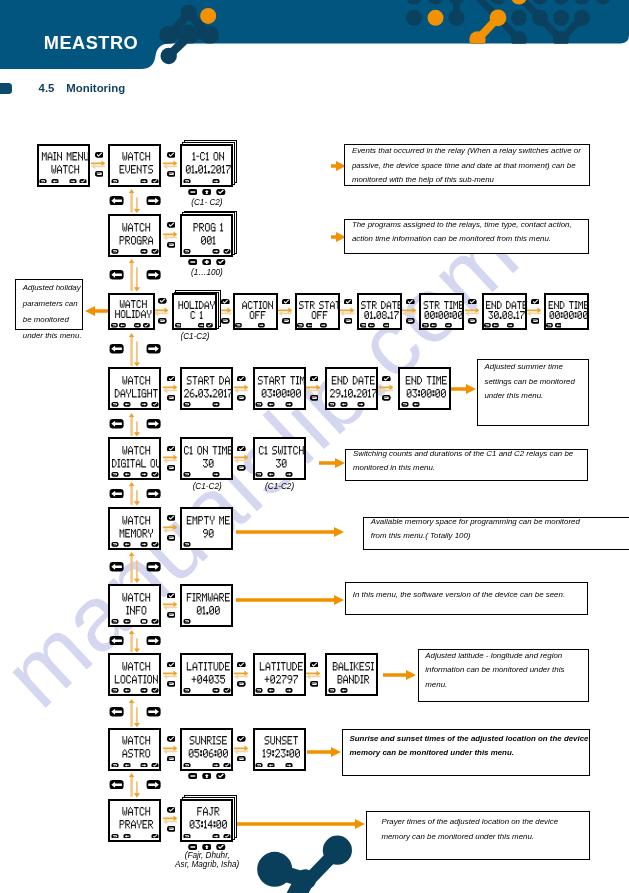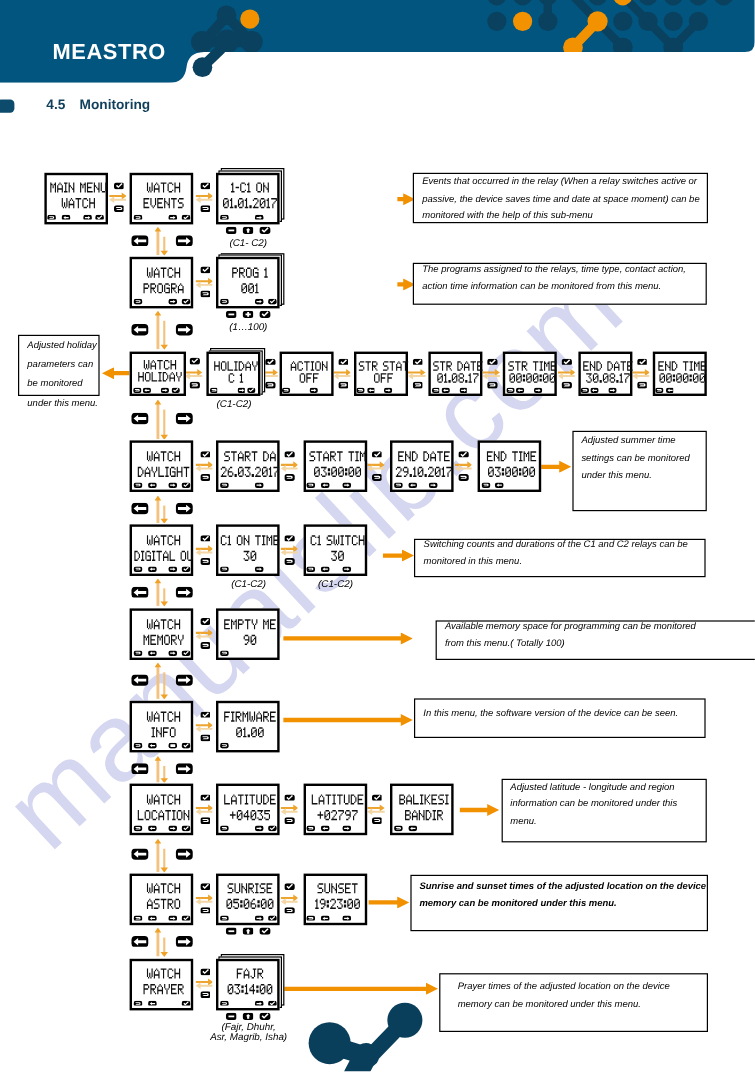--- a/index.html
+++ b/index.html
@@ -1781,21 +1781,21 @@
         <rect x="0" y="0" width="31" height="21" rx="7" ry="7" fill="#000"></rect>
         <path d="M3.8 10.5 L12.2 3.6 V7.8 H27.2 V13.2 H12.2 V17.4 Z" fill="#fff"></path>
       </svg>
       <svg width="15.2" height="9.5" viewBox="0 0 31 21" style="position: absolute; left: 145.6px; top: 779.95px; z-index: 4;">
         <rect x="0" y="0" width="31" height="21" rx="7" ry="7" fill="#000"></rect>
         <path d="M27.2 10.5 L18.8 3.6 V7.8 H3.8 V13.2 H18.8 V17.4 Z" fill="#fff"></path>
       </svg>
       <div class="note" style="left: 344.1px; top: 144.1px; width: 245.9px; height: 42.4px;">
         <div style="position: absolute; left: 6.8px; top: -1px; white-space: nowrap;">
           <div style="font-size: 7.9px; line-height: 14.4px; white-space: nowrap; font-style: italic;">Events that occurred in the relay (When a relay switches active or</div>
-          <div style="font-size: 7.9px; line-height: 14.4px; white-space: nowrap; font-style: italic;">passive, the device saves time and date at space moment) can be</div>
+          <div style="font-size: 7.9px; line-height: 14.4px; white-space: nowrap; font-style: italic;">passive, the device space time and date at that moment) can be</div>
           <div style="font-size: 7.9px; line-height: 14.4px; white-space: nowrap; font-style: italic;">monitored with the help of this sub-menu</div>
         </div>
       </div>
       <svg width="15" height="10" viewBox="0 0 15 10" style="position: absolute; left: 330.5px; top: 160.5px; z-index: 2;">
         <path d="M0 3.2 H5 V0 L15 5 L5 10 V6.8 H0 Z" fill="#f29100"></path>
       </svg>
       <div class="note" style="left: 344.1px; top: 219.1px; width: 245.1px; height: 35.2px;">
         <div style="position: absolute; left: 6.8px; top: -2.5px; white-space: nowrap;">
           <div style="font-size: 7.9px; line-height: 14.4px; white-space: nowrap; font-style: italic;">The programs assigned to the relays, time type, contact action,</div>
           <div style="font-size: 7.9px; line-height: 14.4px; white-space: nowrap; ">action time information can be monitored from this menu.</div>

